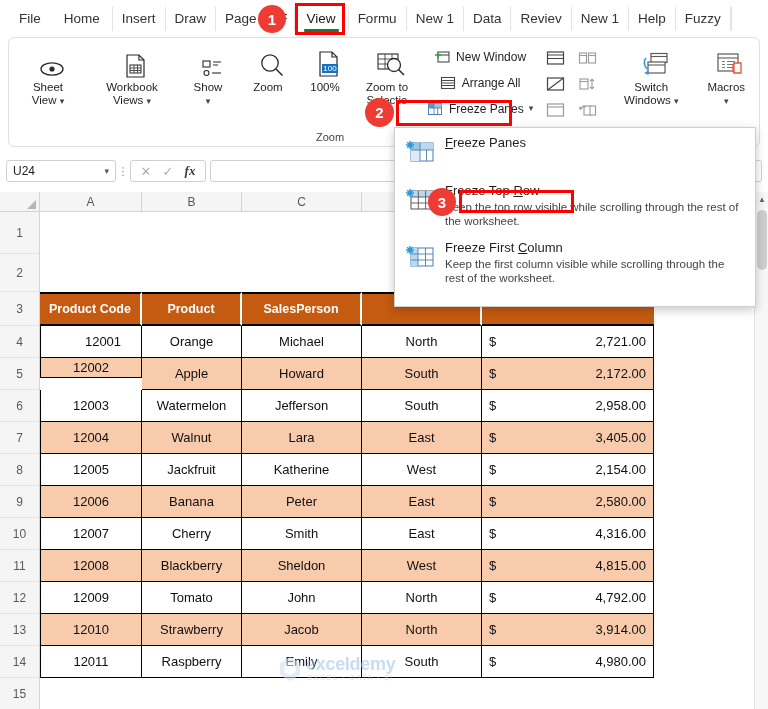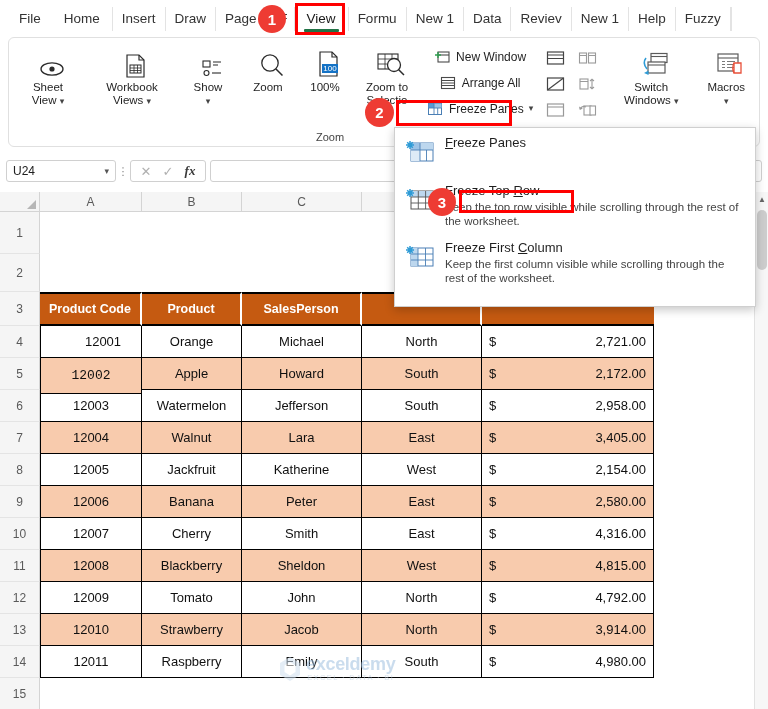--- a/index.html
+++ b/index.html
@@ -513,21 +513,21 @@
           <div class="cell dcell" style="width: 120px; height: 32px;">Michael</div>
           <div class="cell dcell" style="width: 120px; height: 32px;">North</div>
           <div class="cell money" style="width: 172px; height: 32px;">
             <span>$</span>
             <span>2,721.00</span>
           </div>
           <div class="cell" style="width: 100px; height: 32px; border-right: none; border-bottom: none;"></div>
         </div>
         <div class="grow" style="height: 32px;">
           <div class="rowhdr">5</div>
-          <div class="cell dcell left-edge alt" style="width: 102px; height: 36px; font-family: Liberation Mono, monospace;">12002</div>
+          <div class="cell dcell left-edge alt" style="width: 102px; height: 20px;">12002</div>
           <div class="cell dcell alt" style="width: 100px; height: 32px;">Apple</div>
           <div class="cell dcell alt" style="width: 120px; height: 32px;">Howard</div>
           <div class="cell dcell alt" style="width: 120px; height: 32px;">South</div>
           <div class="cell money alt" style="width: 172px; height: 32px;">
             <span>$</span>
             <span>2,172.00</span>
           </div>
           <div class="cell" style="width: 100px; height: 32px; border-right: none; border-bottom: none;"></div>
         </div>
         <div class="grow" style="height: 32px;">

